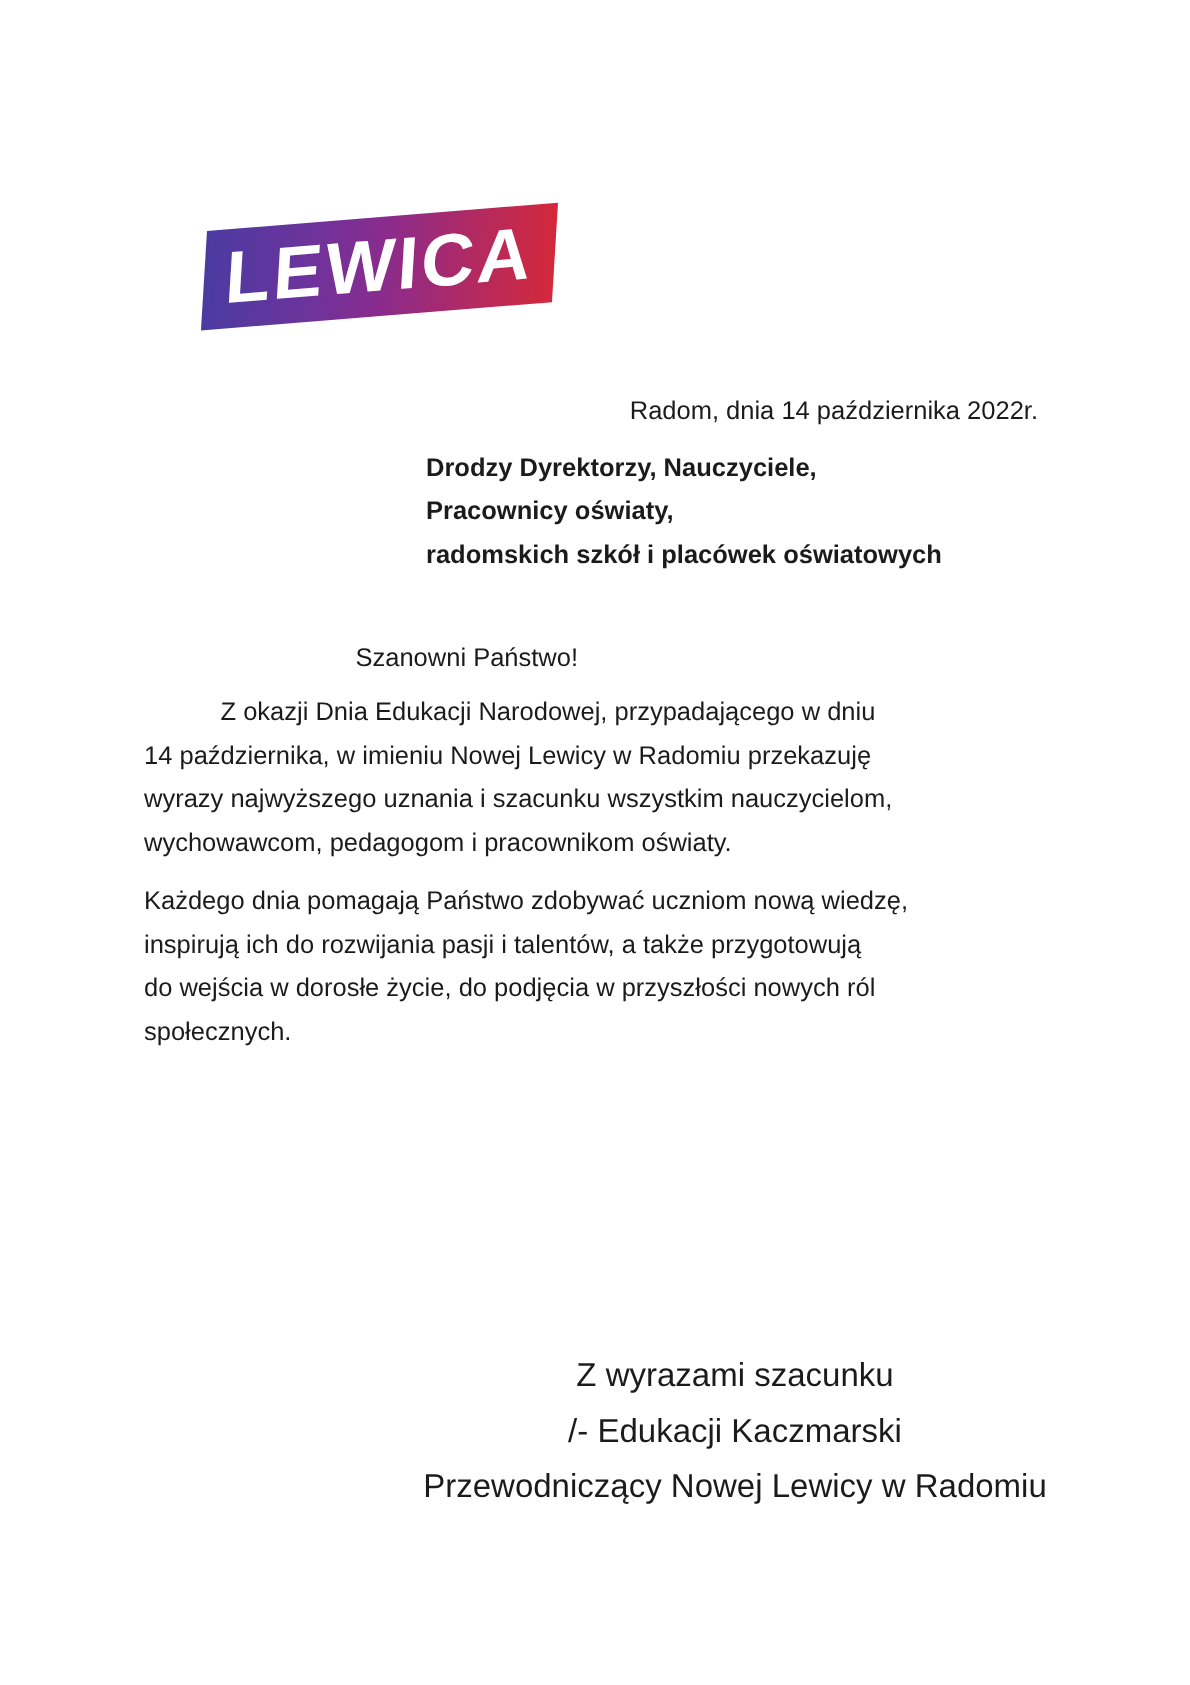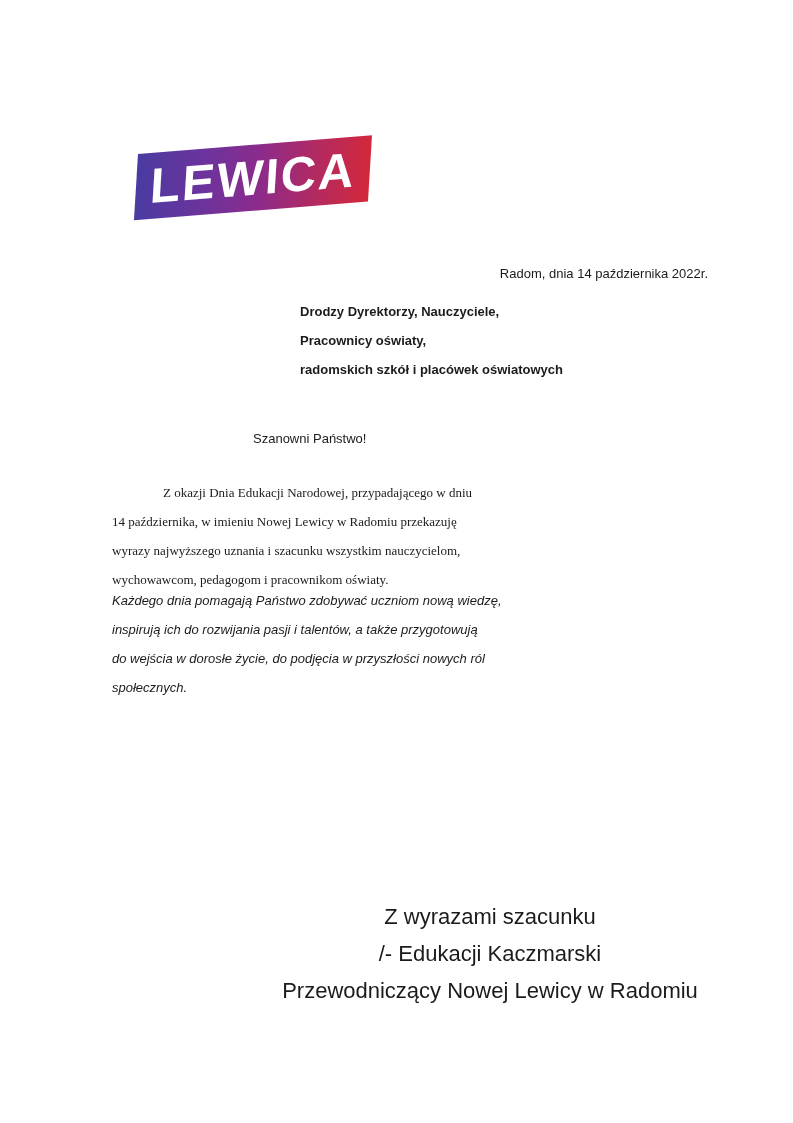--- a/index.html
+++ b/index.html
@@ -34,24 +34,23 @@
     color: #ffffff;
     font-weight: 700;
     font-size: 49px;
     letter-spacing: 2px;
     line-height: 1;
     user-select: none;
   }
   
   .txt {
     position: absolute;
-    font-size: 13px;
+    font-size: 17px;
     line-height: 29px;
     white-space: pre-line;
-    margin-left: 16px;
   }
   .dateline {
     left: 96px;
     top: 259px;
     width: 596px;
     text-align: right;
     padding-right: 4px;
   }
   .recipients {
     left: 284px;
@@ -59,22 +58,22 @@
     font-weight: 700;
   }
   .salutation {
     left: 237px;
     top: 424px;
   }
   .para {
     left: 96px;
     width: 660px;
   }
-  .para-1 { top: 478px; text-indent: 51px; font-family: Liberation Serif, serif; }
-  .para-2 { top: 586px; font-style: italic; }
+  .para-1 { top: 460px; text-indent: 51px; }
+  .para-2 { top: 586px; }
   .para-3 { top: 712px; }
   .para-4 { top: 834px; }
   .closing {
     position: absolute;
     left: 190px;
     top: 902px;
     width: 600px;
     text-align: center;
   }
   .closing-line {

